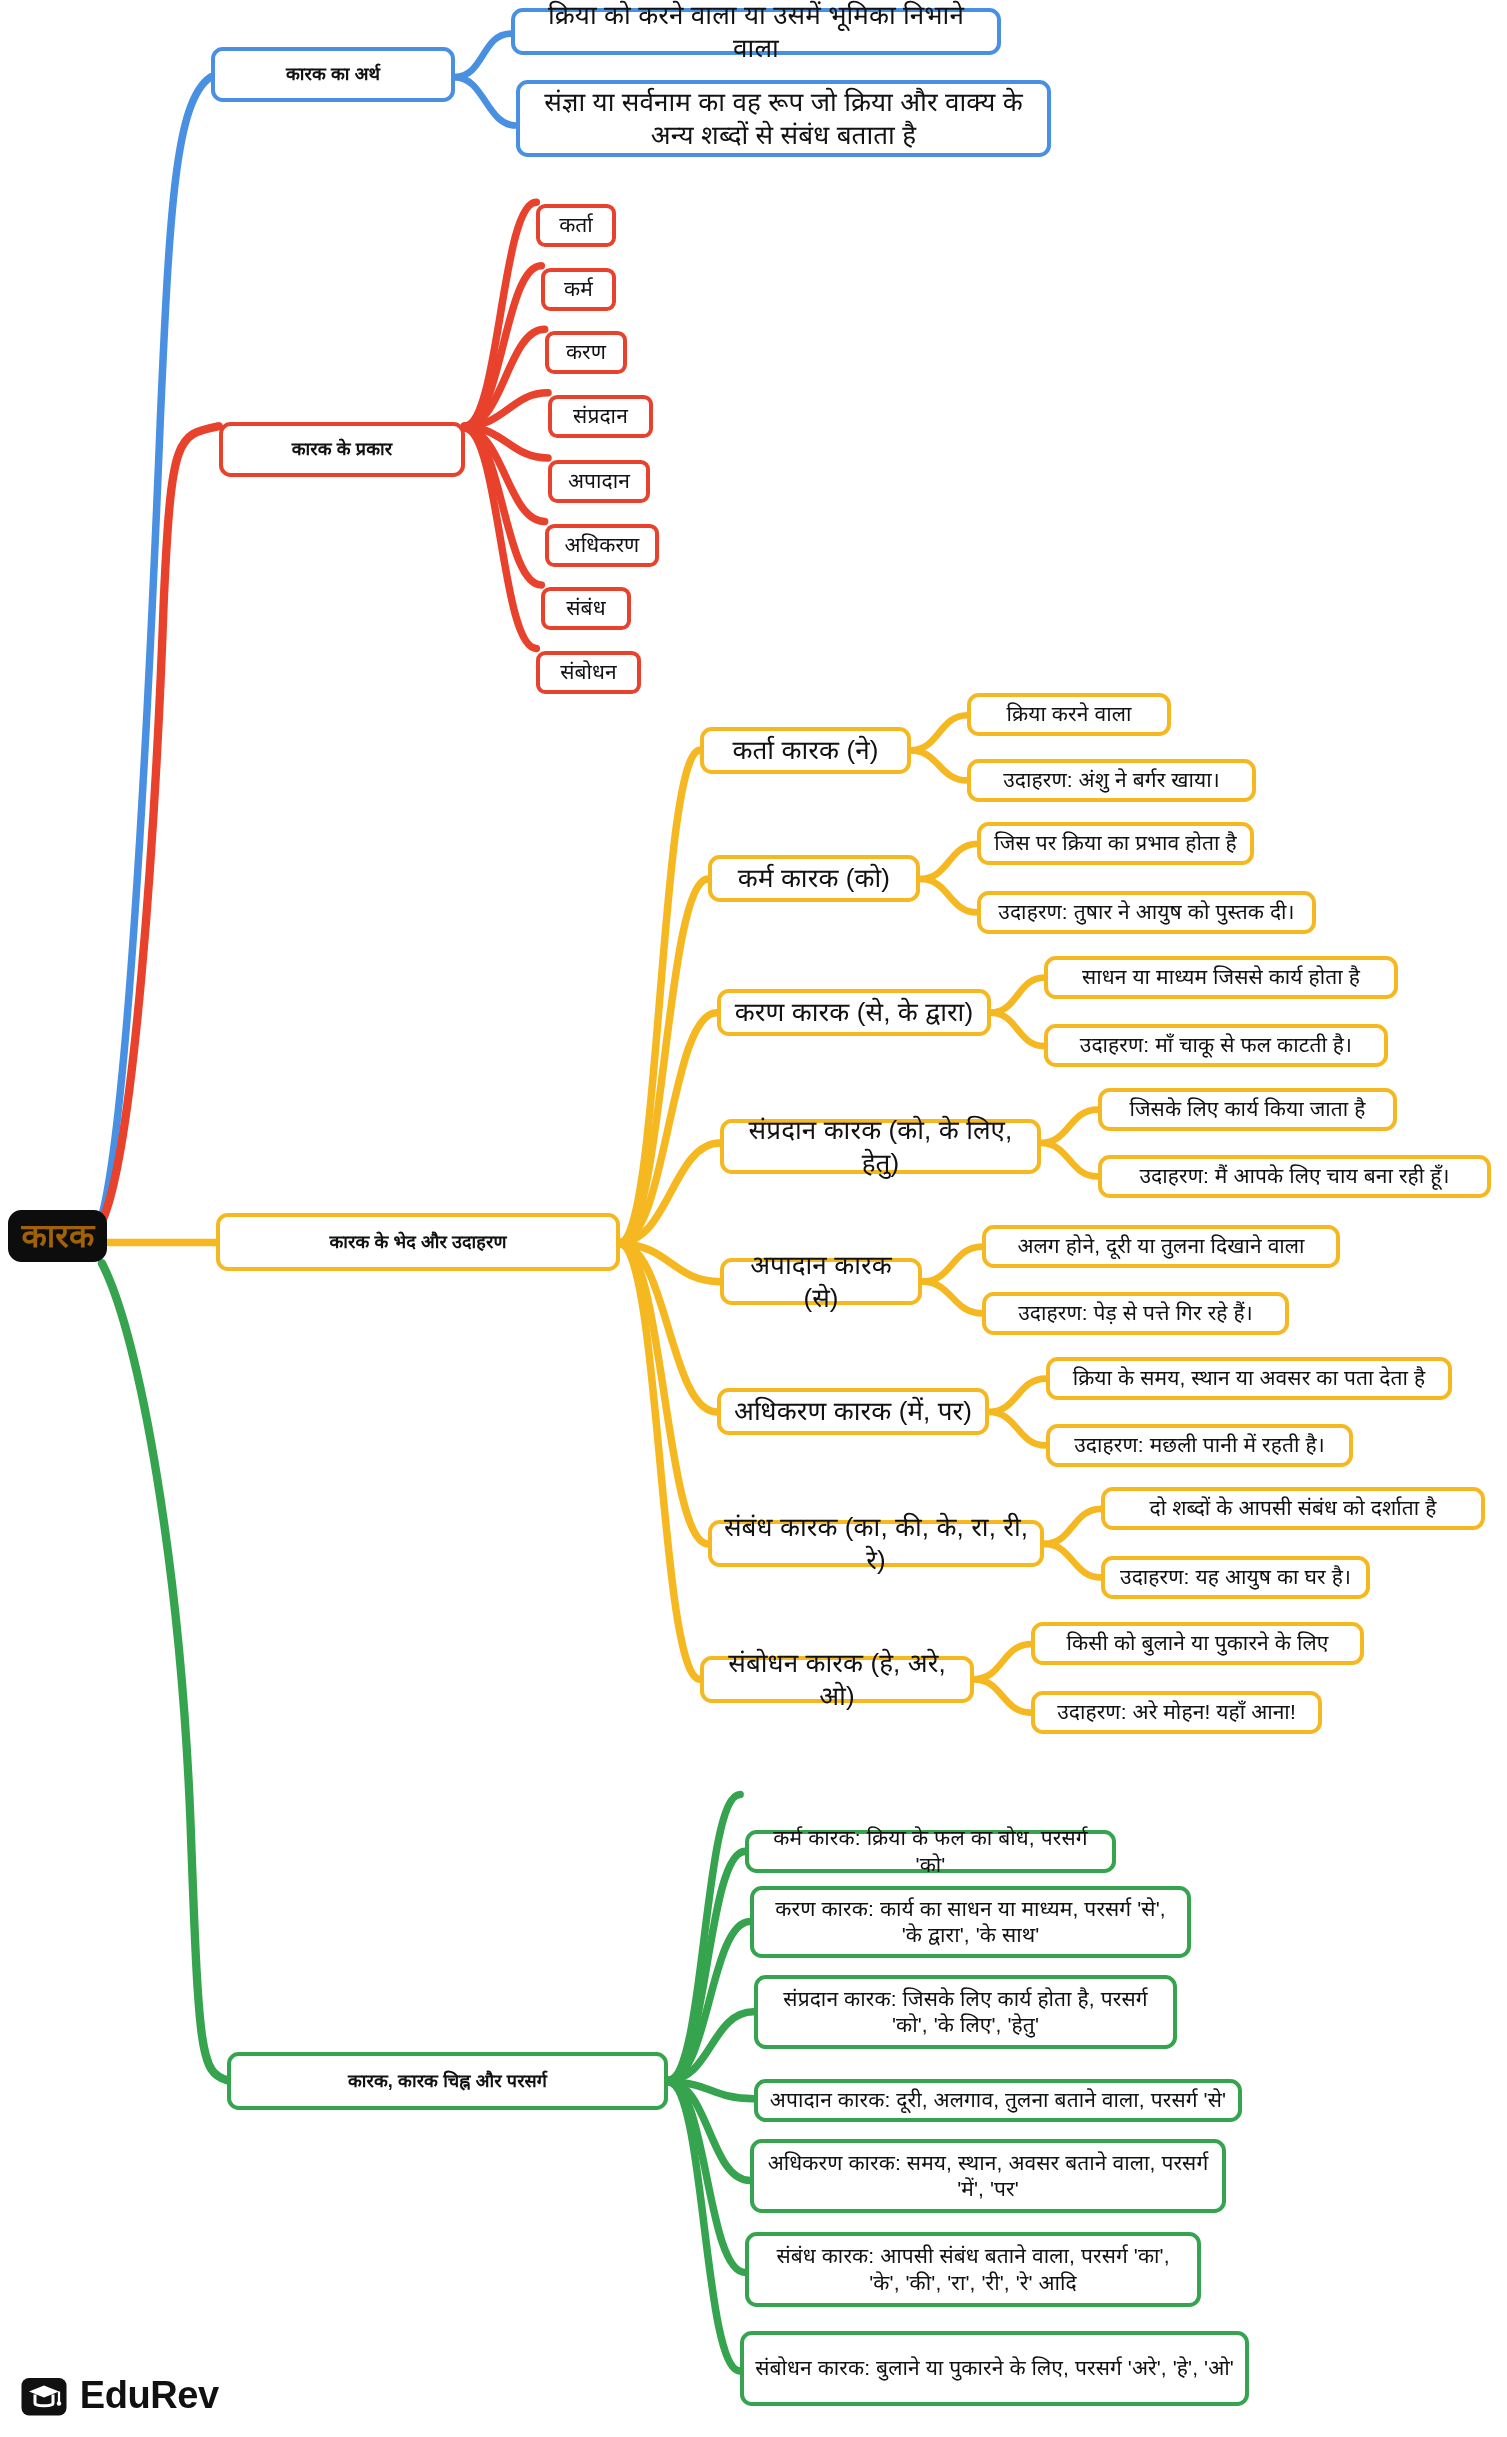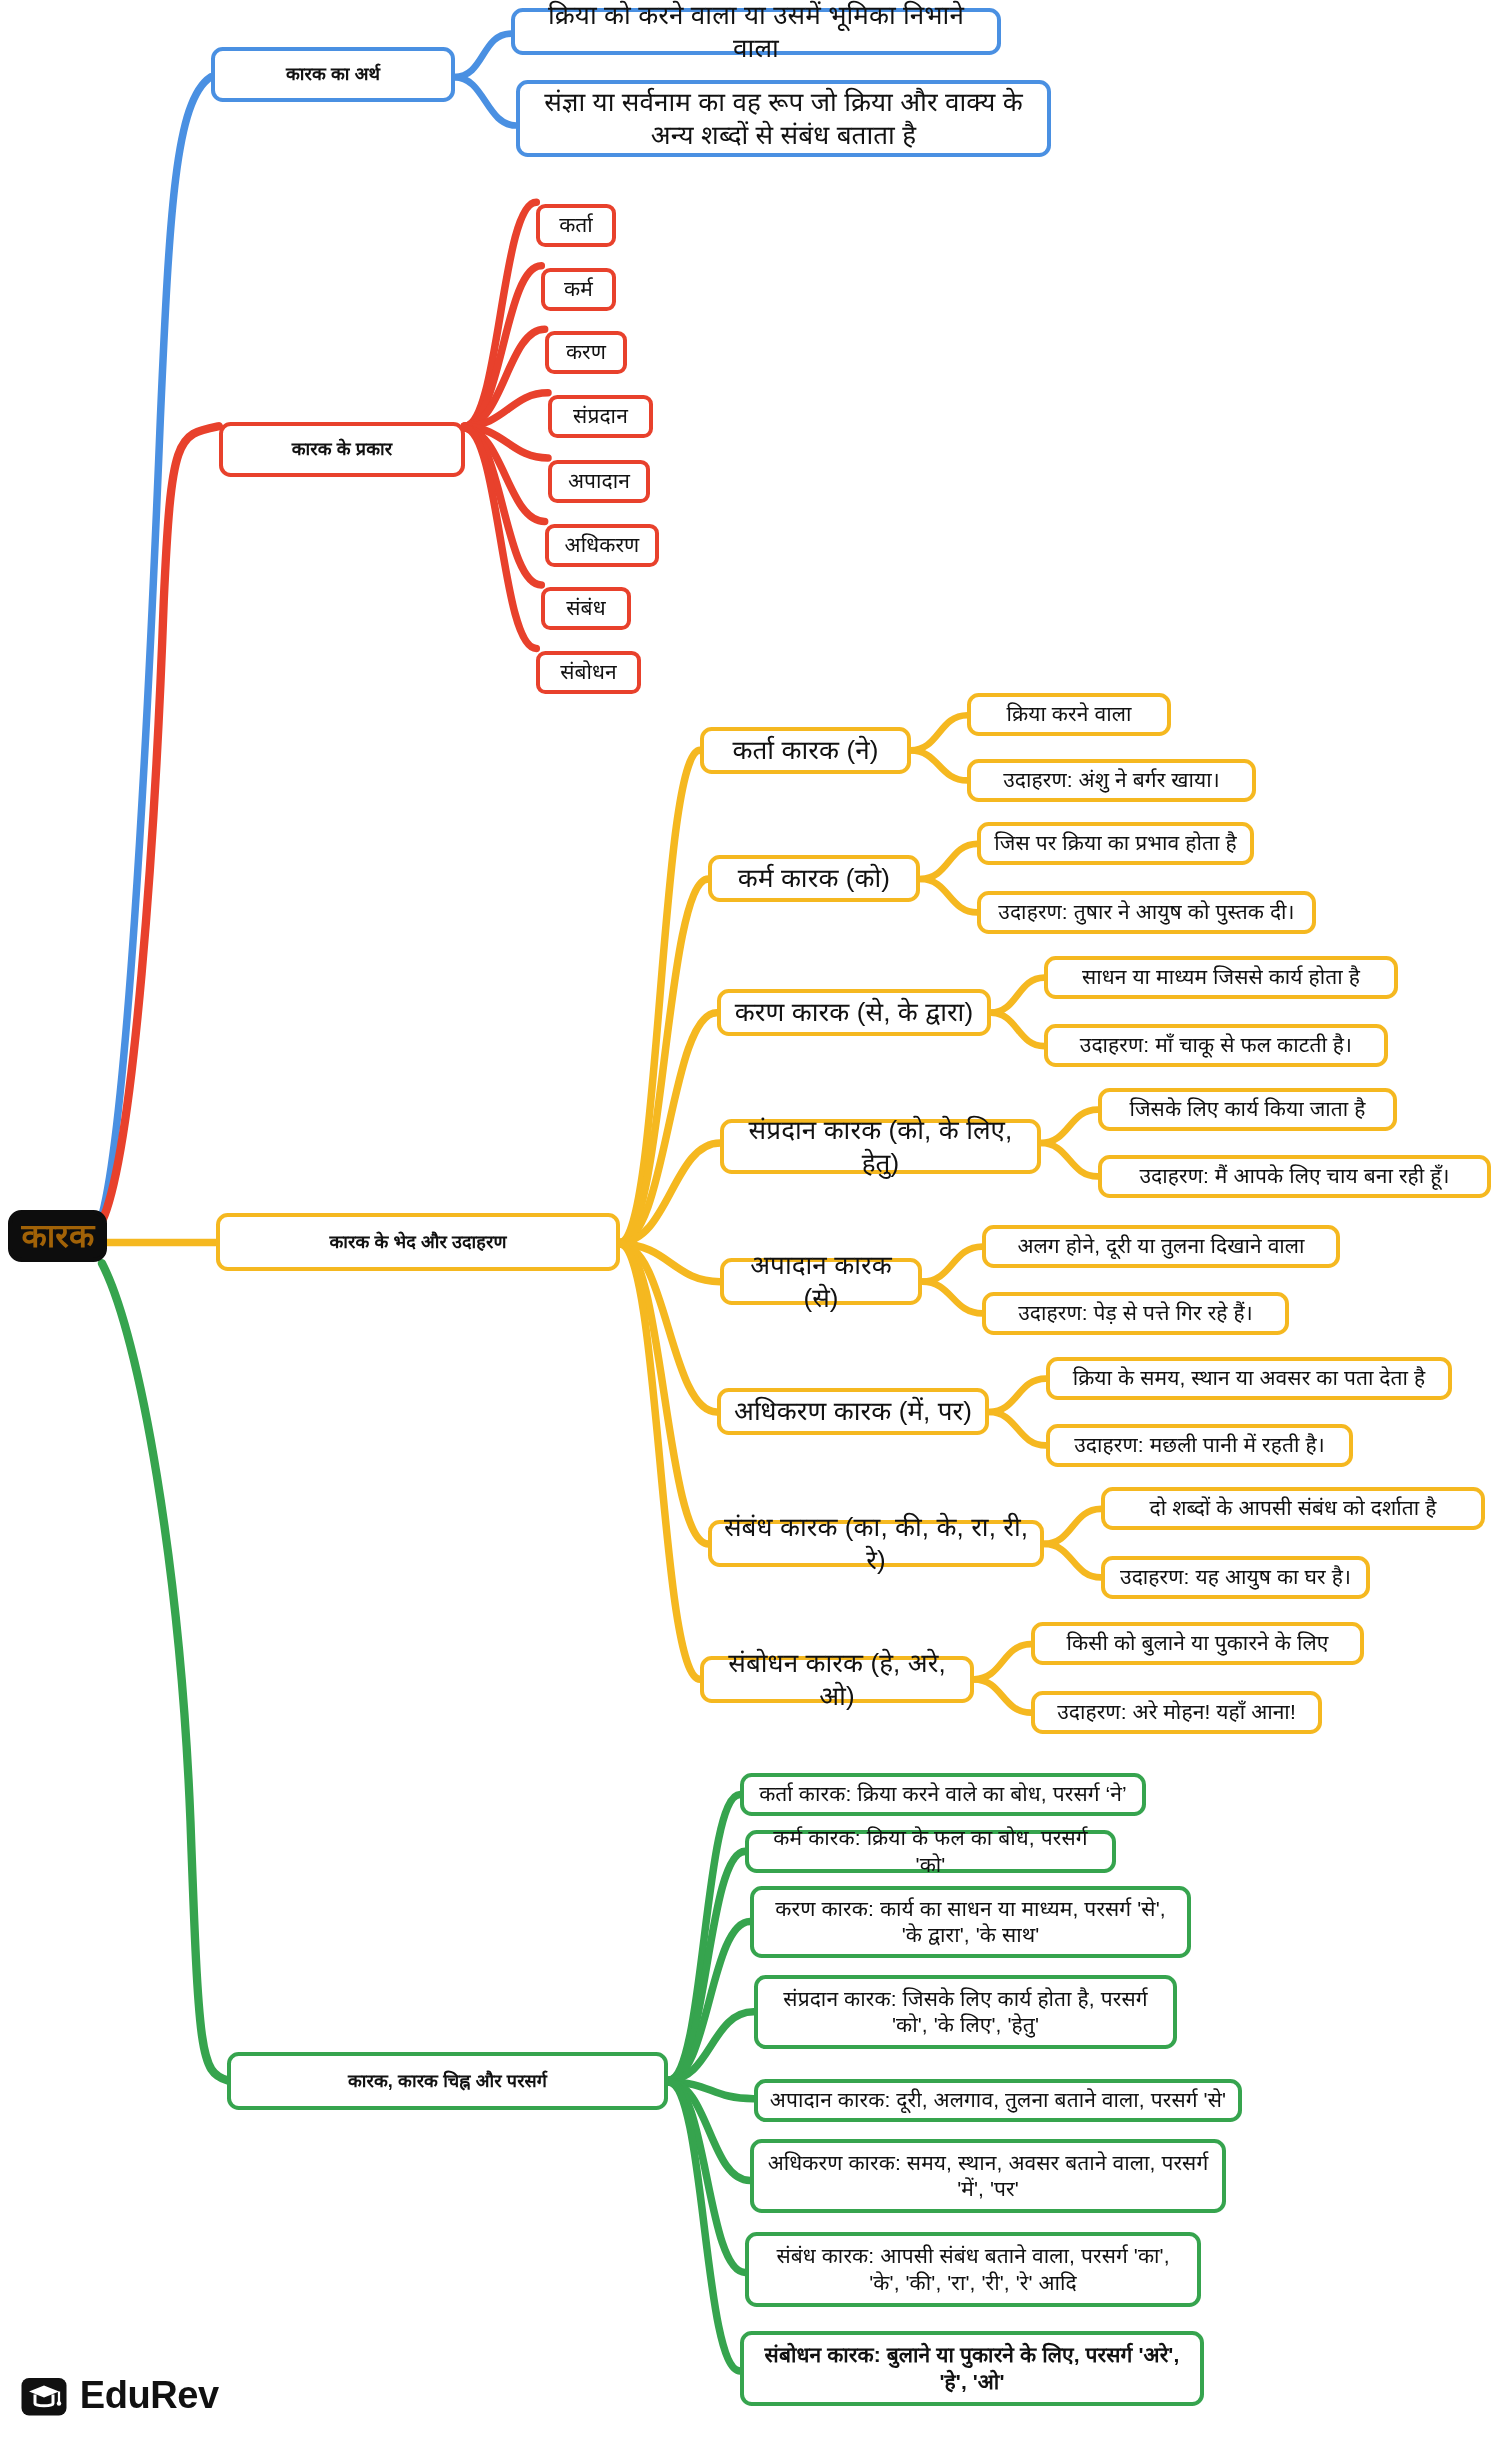--- a/index.html
+++ b/index.html
@@ -294,42 +294,39 @@
     <span>किसी को बुलाने या पुकारने के लिए</span>
   </div>
   <div class="node yellow lvl3" style="left:1031px; top:1691px; width:291px; height:43px;">
     <span>उदाहरण: अरे मोहन! यहाँ आना!</span>
   </div>
 
   <div class="node green lvl1" style="left:227px; top:2052px; width:441px; height:58px;">
     <span>कारक, कारक चिह्न और परसर्ग</span>
   </div>
 
-  <div class="node green lvl3" style="left:740px; top:1773px; width:406px; height:43px;">
-    <span>कर्ता कारक: क्रिया करने वाले का बोध, परसर्ग ‘ने’</span>
-  </div>
   <div class="node green lvl3" style="left:745px; top:1830px; width:371px; height:43px;">
     <span>कर्म कारक: क्रिया के फल का बोध, परसर्ग 'को'</span>
   </div>
   <div class="node green lvl3" style="left:750px; top:1886px; width:441px; height:72px;">
     <span>करण कारक: कार्य का साधन या माध्यम, परसर्ग 'से', 'के द्वारा', 'के साथ'</span>
   </div>
   <div class="node green lvl3" style="left:754px; top:1975px; width:423px; height:74px;">
     <span>संप्रदान कारक: जिसके लिए कार्य होता है, परसर्ग 'को', 'के लिए', 'हेतु'</span>
   </div>
   <div class="node green lvl3" style="left:754px; top:2079px; width:488px; height:43px;">
     <span>अपादान कारक: दूरी, अलगाव, तुलना बताने वाला, परसर्ग 'से'</span>
   </div>
   <div class="node green lvl3" style="left:750px; top:2139px; width:476px; height:74px;">
     <span>अधिकरण कारक: समय, स्थान, अवसर बताने वाला, परसर्ग 'में', 'पर'</span>
   </div>
   <div class="node green lvl3" style="left:745px; top:2232px; width:456px; height:75px;">
     <span>संबंध कारक: आपसी संबंध बताने वाला, परसर्ग 'का', 'के', 'की', 'रा', 'री', 'रे' आदि</span>
   </div>
-  <div class="node green lvl3" style="left:740px; top:2331px; width:464px; height:75px;font-weight:bold;">
+  <div class="node green lvl3" style="left:740px; top:2331px; width:509px; height:75px;">
     <span>संबोधन कारक: बुलाने या पुकारने के लिए, परसर्ग 'अरे', 'हे', 'ओ'</span>
   </div>
 
   <div id="brand">
     <span class="mark">
       <svg viewBox="0 0 64 64" width="48" height="48" xmlns="http://www.w3.org/2000/svg">
         <rect x="2" y="8" width="60" height="50" rx="10" fill="#111111"></rect>
         <path d="M 32 18 L 52 26 L 32 34 L 12 26 Z" fill="#ffffff"></path>
         <path d="M 20 30 L 20 42 C 20 46 44 46 44 42 L 44 30" fill="none" stroke="#ffffff" stroke-width="4"></path>
         <path d="M 52 26 L 52 40" stroke="#ffffff" stroke-width="3"></path>

